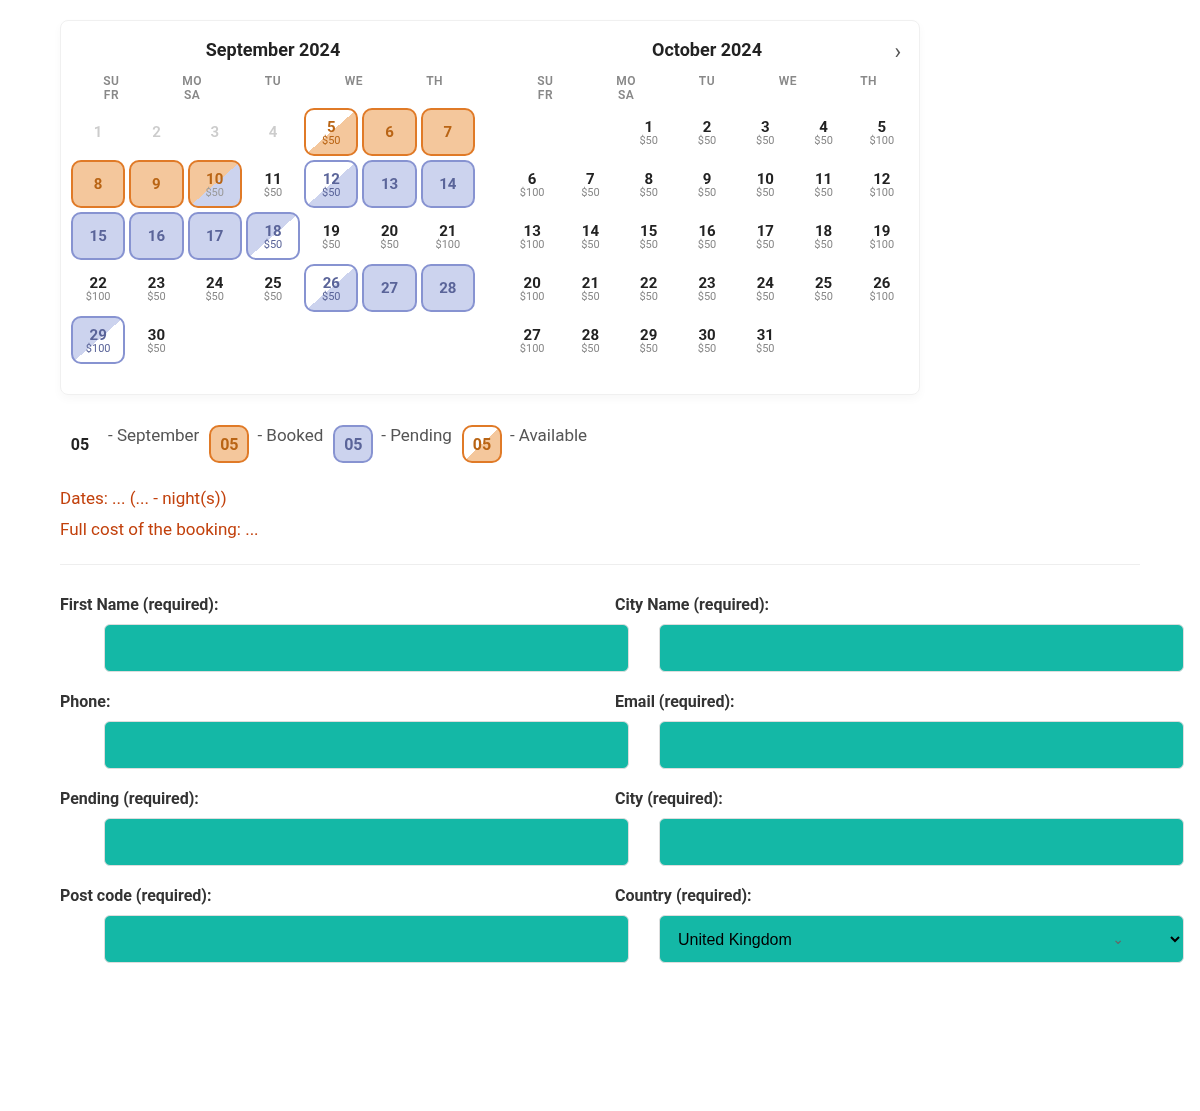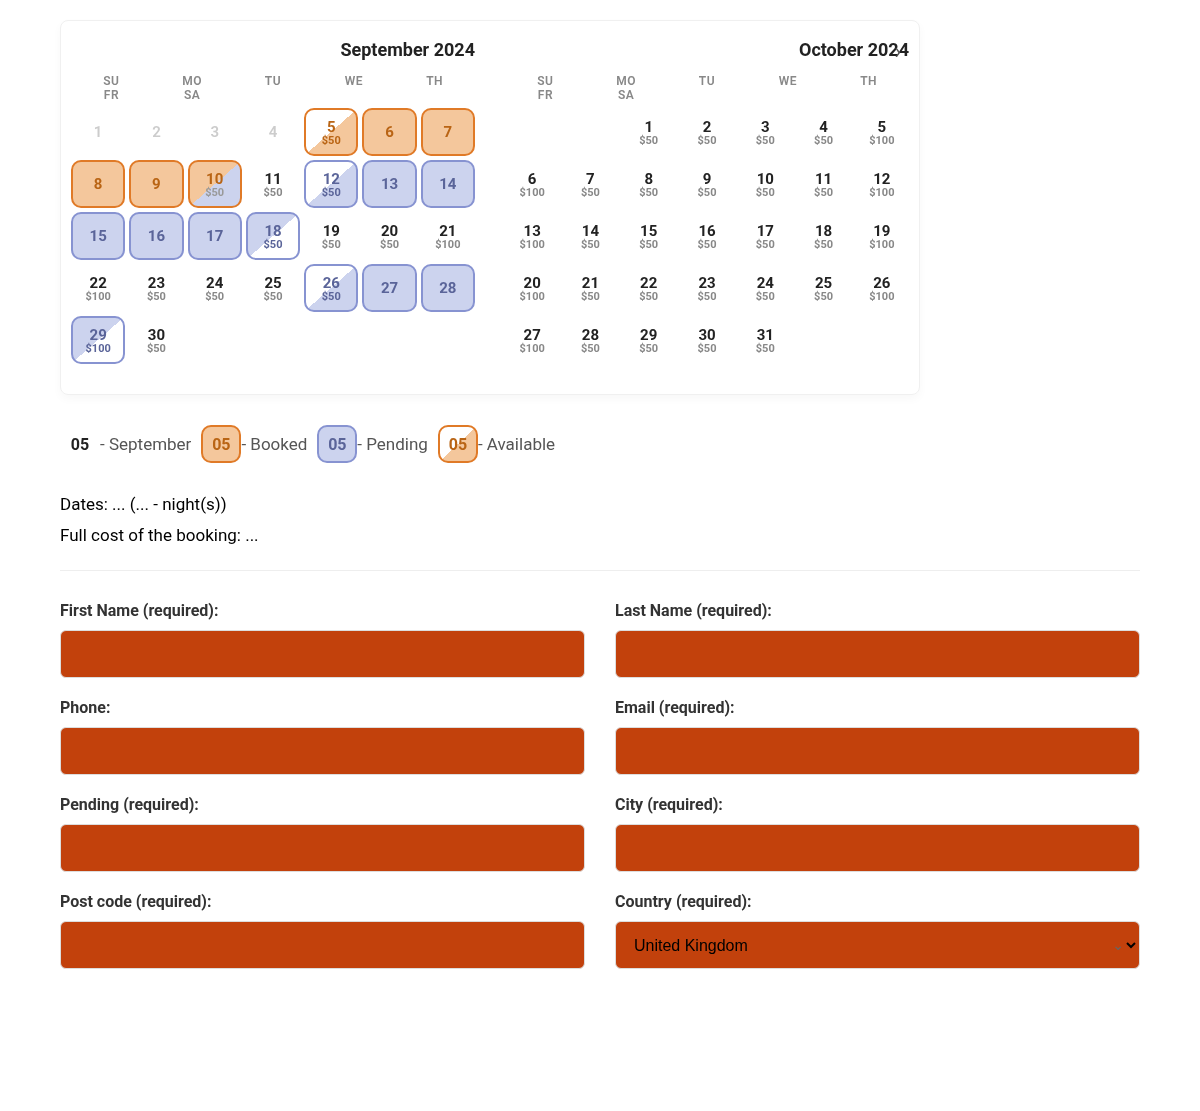--- a/index.html
+++ b/index.html
@@ -22,21 +22,21 @@
     position:absolute;
     top: 18px;
     right: 18px;
     font-size: 22px;
     color:#555;
     cursor:pointer;
   }
   .months { display:flex; gap: 30px; }
   .month { flex:1; }
   .month-title {
-    text-align:right;
+    text-align:center;
     font-weight:700;
     font-size:18px;
     margin-bottom:14px;
     color:#222;
   }
   .weekdays {
     display:grid;
     grid-template-columns: repeat(5, 1fr);
     text-align:center;
     font-size:12px;
@@ -59,21 +59,21 @@
     justify-content:center;
     position:relative;
     font-size:15px;
     font-weight:700;
     color:#222;
     cursor:pointer;
     overflow:hidden;
   }
   .cell .price {
     font-size:11px;
-    font-weight:700;
+    font-weight:400;
     color:#888;
     margin-top:-2px;
   }
   .cell.blank { cursor:default; }
   .cell.past { color:#ccc; font-weight:600; cursor:default; }
   .cell.booked {
     border: 2px solid #e07a27;
     background:#f4c79c;
     color:#b96414;
   }
@@ -117,38 +117,37 @@
     align-items:center;
     gap: 10px;
     margin-top: 30px;
     font-size:17px;
     color:#555;
     flex-wrap:wrap;
     max-width:860px;
   }
   .legend .lg {
     display:inline-flex;
-    align-items:center;
-    gap:0;
+    gap:8px;
   }
   .legend .lgbox {
     width:40px; height:38px;
     border-radius:10px;
     display:flex; align-items:center; justify-content:center;
     font-weight:700; font-size:16px;
   }
   .lg-available .lgbox { color:#222; }
   .lg-booked .lgbox { border:2px solid #e07a27; background:#f4c79c; color:#b96414; }
   .lg-pending .lgbox { border:2px solid #8793d1; background:#ccd3ee; color:#5a6499; }
   .lg-changeover .lgbox {
     border:2px solid #e07a27; color:#b96414;
     background: linear-gradient(to bottom right, transparent 0 50%, #f4c79c 50% 100%);
   }
 
-  .summary { margin-top:26px; font-size:17px; color:#000000; line-height:1.8; max-width:860px; }
+  .summary { margin-top:20px; font-size:17px; color:#c2410c; line-height:1.8; max-width:860px; }
   hr.div {
     border:none; border-top:1px solid #eee;
     margin:20px 0 30px 0;
   }
   .form-grid {
     display:grid;
     grid-template-columns: 1fr 1fr;
     gap: 20px 30px;
   }
   .field-label {
@@ -158,21 +157,22 @@
     margin-bottom:10px;
     display:block;
   }
   .text-input, .select {
     width:100%;
     height:48px;
     border:1px solid #ddd;
     border-radius:6px;
     padding:8px 14px;
     font-size:16px;
-    background:#c2410c;
+    background:#14b8a6;
+    margin-left:44px;
   }
   .select-wrapper { position:relative; }
   .select-wrapper .chev {
     position:absolute; right:16px; top:50%; transform:translateY(-50%);
     color:#666; pointer-events:none; font-size:14px;
   }
 </style>
 </head>
 <body>
 
@@ -468,21 +468,21 @@
 </div>
 
 <hr class="div">
 
 <div class="form-grid">
   <div>
     <label class="field-label">First Name (required):</label>
     <input class="text-input" type="text" style="">
   </div>
   <div>
-    <label class="field-label">Last Name (required):</label>
+    <label class="field-label">City Name (required):</label>
     <input class="text-input" type="text" style="">
   </div>
   <div>
     <label class="field-label">Phone:</label>
     <input class="text-input" type="text" style="">
   </div>
   <div>
     <label class="field-label">Email (required):</label>
     <input class="text-input" type="text" style="">
   </div>

